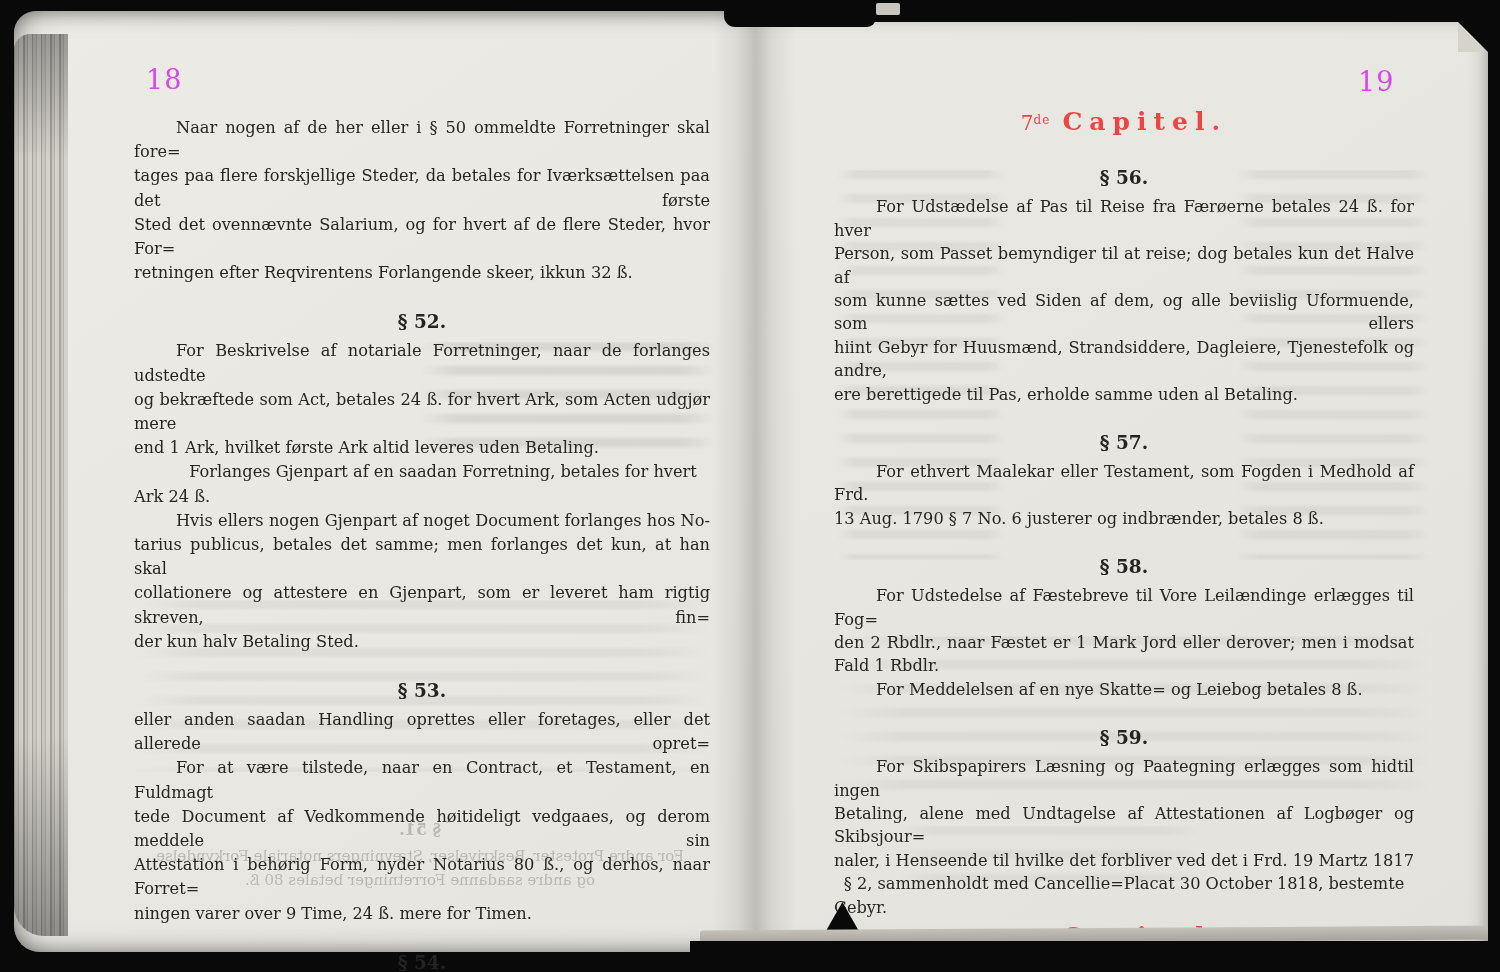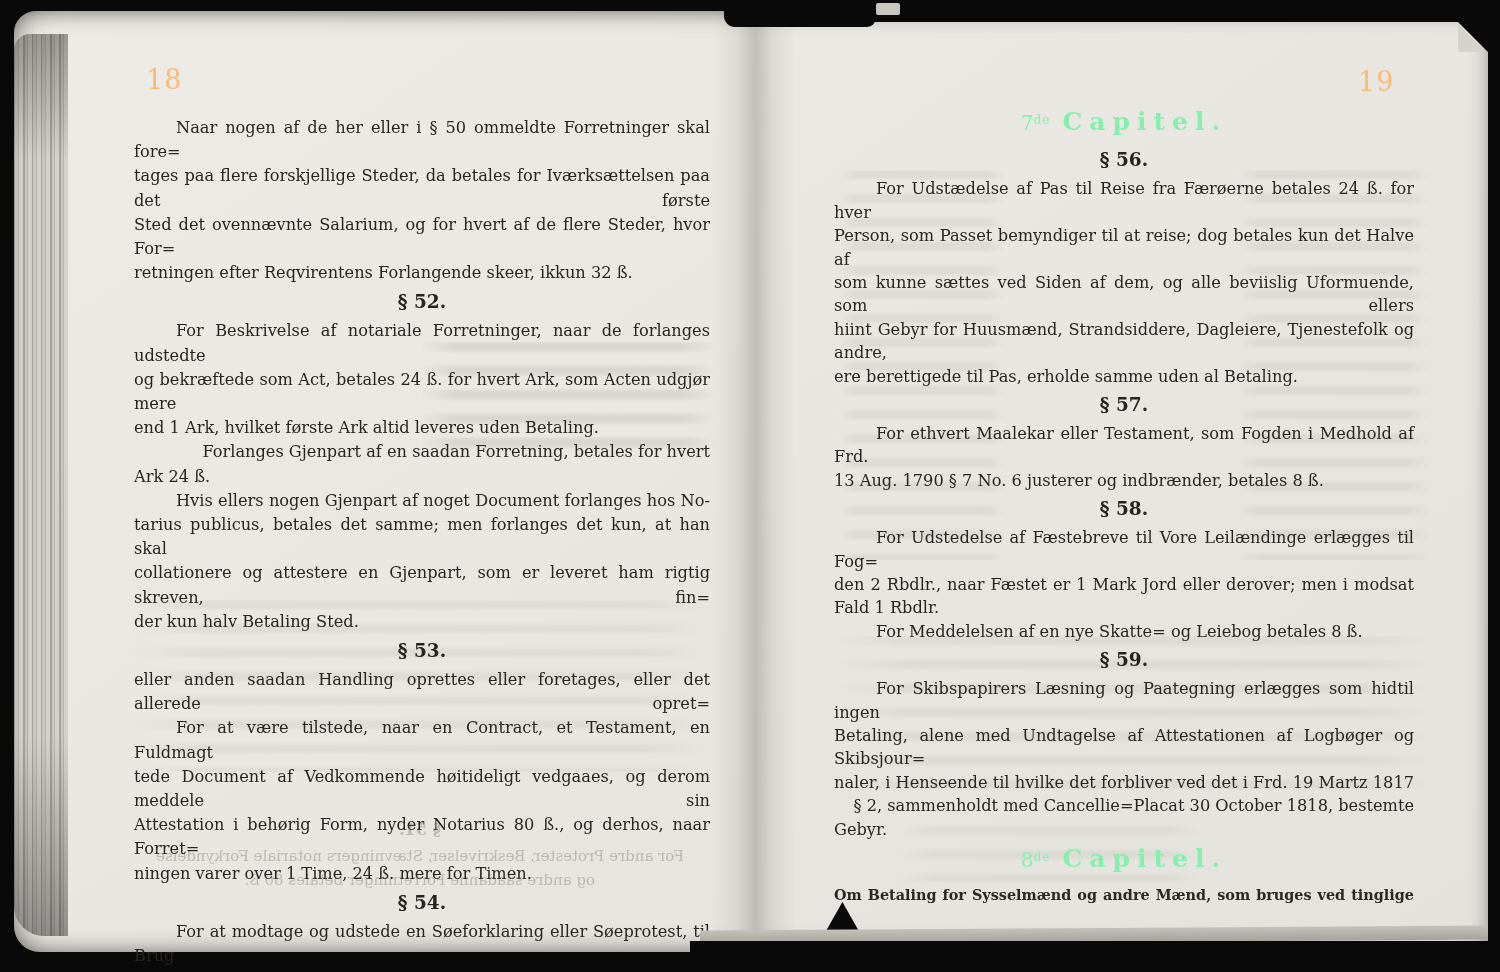--- a/index.html
+++ b/index.html
@@ -71,41 +71,41 @@
     position:absolute;left:1458px;top:22px;width:30px;height:30px;background:#090909;
     clip-path:polygon(0 0,100% 0,100% 100%);
   }
   .dogear-fold{
     position:absolute;left:1458px;top:24px;width:28px;height:28px;background:#d6d3cc;
     clip-path:polygon(0 0,100% 100%,0 100%);
     filter:drop-shadow(-1px 1px 1px rgba(0,0,0,.3));
   }
   
   .pagenum{
-    position:absolute;font-size:27px;color:#fdba74;letter-spacing:1px;
+    position:absolute;font-size:27px;color:#d946ef;letter-spacing:1px;
   }
   .pagenum.left{left:146px;top:64px;}
   .pagenum.right{left:1358px;top:66px;}
   .text-col{position:absolute;color:#272520;}
   .text-col.left{left:134px;top:116px;width:576px;}
   .text-col.right{left:834px;top:104px;width:580px;}
   .para{margin:0;}
   .line{
     font-size:16.2px;line-height:24.2px;white-space:normal;
     text-align:justify;text-align-last:justify;
   }
   .text-col.right .line{line-height:23.4px;}
   .line.first{text-indent:42px;}
-  .line.last{text-align:right;text-align-last:left;}
+  .line.last{text-align:center;text-align-last:left;}
   .section-head{
     text-align:center;font-weight:bold;font-size:18.5px;color:#262420;
-    margin:5px 0 5px 0;line-height:24px;
+    margin:25px 0 5px 0;line-height:24px;
   }
   .chapter-head{
-    text-align:center;color:#86efac;margin:0 0 7px 0;line-height:32px;
+    text-align:center;color:#ef4444;margin:0 0 7px 0;line-height:32px;
   }
   .ch-num{font-size:20px;}
   .ch-sup{font-size:12px;vertical-align:super;letter-spacing:1px;}
   .ch-title{font-size:25px;letter-spacing:7px;margin-left:12px;font-weight:bold;}
   .subhead{margin:0 0 6px 0;}
   .subline{
     font-size:14.4px;font-weight:bold;line-height:20.5px;
     text-align:justify;text-align-last:justify;color:#2b2823;
   }
   .subline.last{text-align:center;text-align-last:center;}
@@ -171,21 +171,21 @@
       <div class="line">tarius publicus, betales det samme; men forlanges det kun, at han skal</div>
       <div class="line">collationere og attestere en Gjenpart, som er leveret ham rigtig skreven, fin=</div>
       <div class="line last">der kun halv Betaling Sted.</div>
     </div>
     <div class="section-head">§ 53.</div>
     <div class="para">
       <div class="line">eller anden saadan Handling oprettes eller foretages, eller det allerede opret=</div>
       <div class="line first">For at være tilstede, naar en Contract, et Testament, en Fuldmagt</div>
       <div class="line">tede Document af Vedkommende høitideligt vedgaaes, og derom meddele sin</div>
       <div class="line">Attestation i behørig Form, nyder Notarius 80 ß., og derhos, naar Forret=</div>
-      <div class="line last">ningen varer over 1 Time, 24 ß. mere for Timen.</div>
+      <div class="line last">ningen varer over 9 Time, 24 ß. mere for Timen.</div>
     </div>
     <div class="section-head">§ 54.</div>
     <div class="para">
       <div class="line first">For at modtage og udstede en Søeforklaring eller Søeprotest, til Brug</div>
     </div>
   </div>
 <div class="text-col right" id="right-col">
     <div class="chapter-head"><span class="ch-num">7</span><sup class="ch-sup">de</sup><span class="ch-title">Capitel.</span></div>
     <div class="section-head">§ 56.</div>
     <div class="para">

